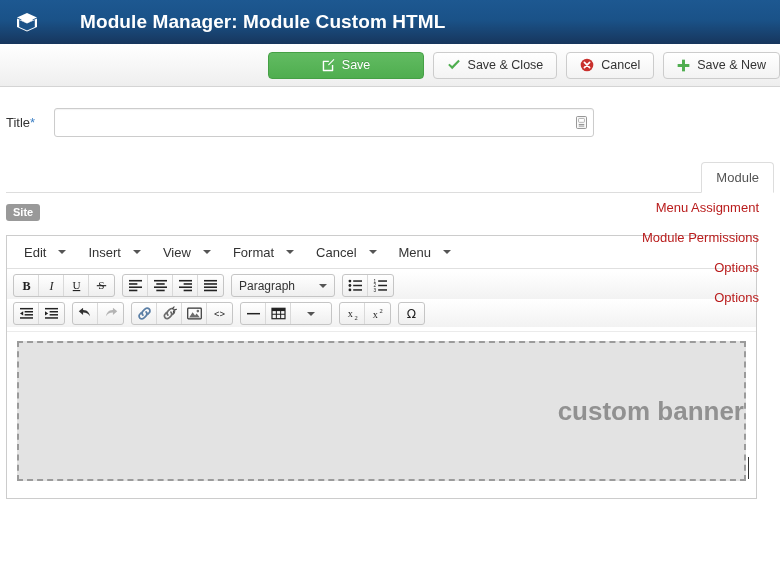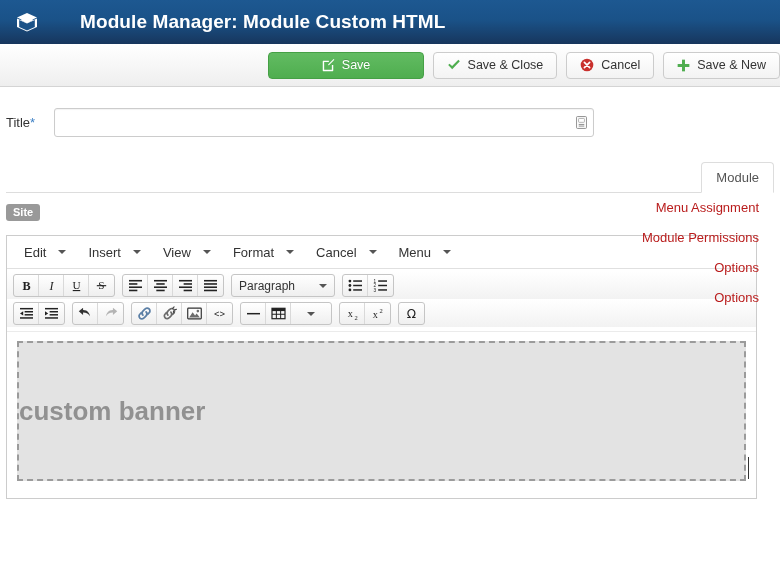--- a/index.html
+++ b/index.html
@@ -276,21 +276,21 @@
     box-sizing: border-box;
     position: relative;
     border-top: 1px solid #ebebeb;
   }
   .banner-box {
     border: 2px dashed #9b9b9b;
     background: #e3e3e3;
     height: 140px;
     display: flex;
     align-items: center;
-    justify-content: flex-start;
+    justify-content: flex-end;
     position: relative;
     box-sizing: border-box;
   }
   .banner-text {
     font-size: 26px;
     font-weight: bold;
     color: #919191;
   }
   .caret-bar {
     position: absolute;

